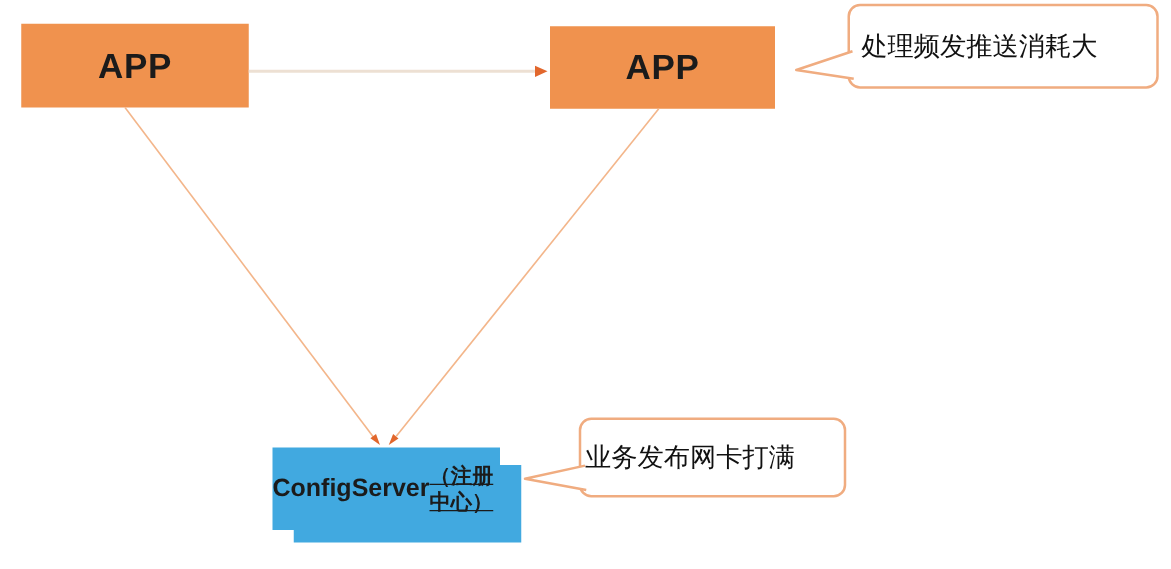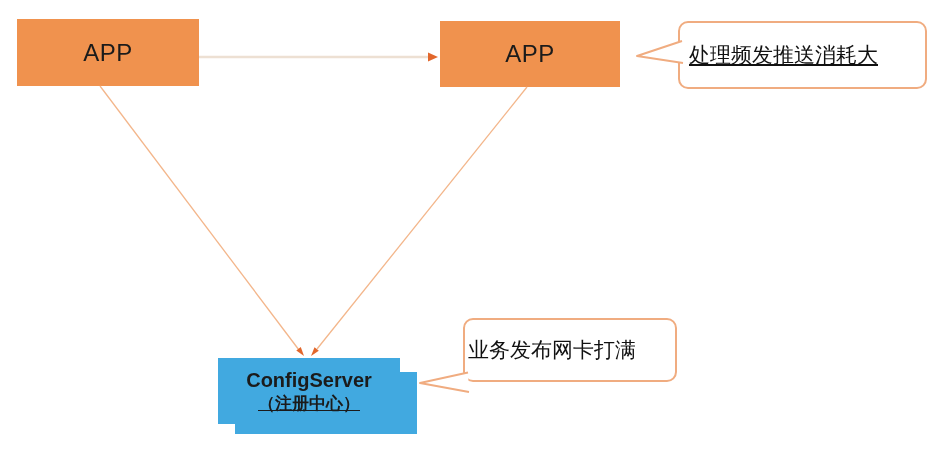--- a/index.html
+++ b/index.html
@@ -25,49 +25,49 @@
     display: flex;
     align-items: center;
     justify-content: center;
     color: var(--text);
     z-index: 1;
   }
   .node.orange { background: var(--node-orange); }
   .node.blue { background: var(--node-blue); }
   #app-left  { left: 17px;  top: 19px; width: 182px; height: 67px; }
   #app-right { left: 440px; top: 21px; width: 180px; height: 66px; }
-  .node-label { font-weight: normal; font-size: 24px; letter-spacing: 0.5px; }
+  .node-label { font-weight: bold; font-size: 28px; letter-spacing: 0.5px; }
   #config-back {
     position: absolute;
     left: 235px; top: 372px; width: 182px; height: 62px;
     background: var(--node-blue);
     z-index: 0;
   }
   #config-server {
     left: 218px; top: 358px; width: 182px; height: 66px;
-    flex-direction: column;
+    flex-direction: row;
     line-height: 1.25;
   }
   .node-title { font-weight: bold; font-size: 20px; }
   .node-subtitle { font-weight: bold; font-size: 17px; text-decoration: underline; }
   .callout {
     position: absolute;
     background: #ffffff;
     border: 2px solid var(--callout-border);
     border-radius: 10px;
     display: flex;
     align-items: center;
     box-sizing: border-box;
     color: #111111;
     font-size: 21px;
     z-index: 1;
     white-space: nowrap;
   }
-  #callout-push    { left: 678px; top: 21px;   width: 249px; height: 68px; padding-left: 9px; text-decoration: underline; }
-  #callout-network { left: 463px; top: 318px; width: 214px; height: 64px; padding-left: 3px; }
+  #callout-push    { left: 678px; top: 3px;   width: 249px; height: 68px; padding-left: 9px; }
+  #callout-network { left: 463px; top: 334px; width: 214px; height: 64px; padding-left: 3px; }
   .overlay {
     position: absolute;
     left: 0; top: 0;
     width: 937px; height: 455px;
     pointer-events: none;
     z-index: 3;
   }
 </style>
 </head>
 <body>

